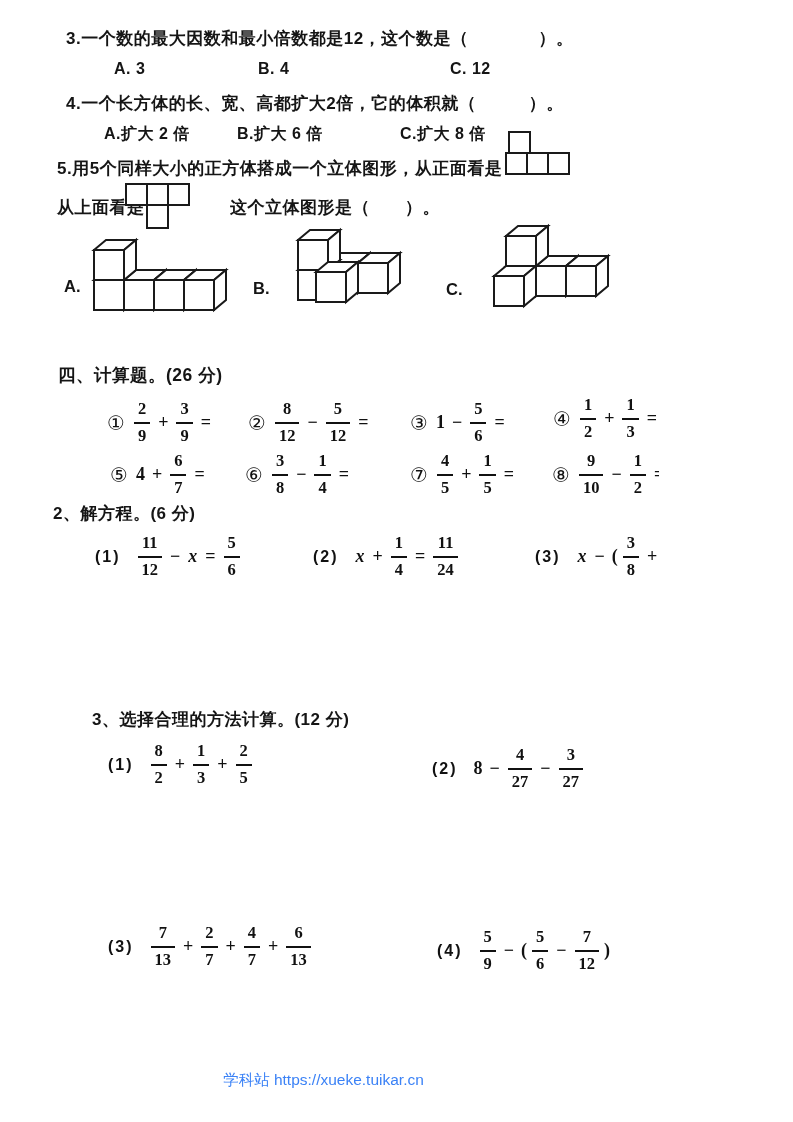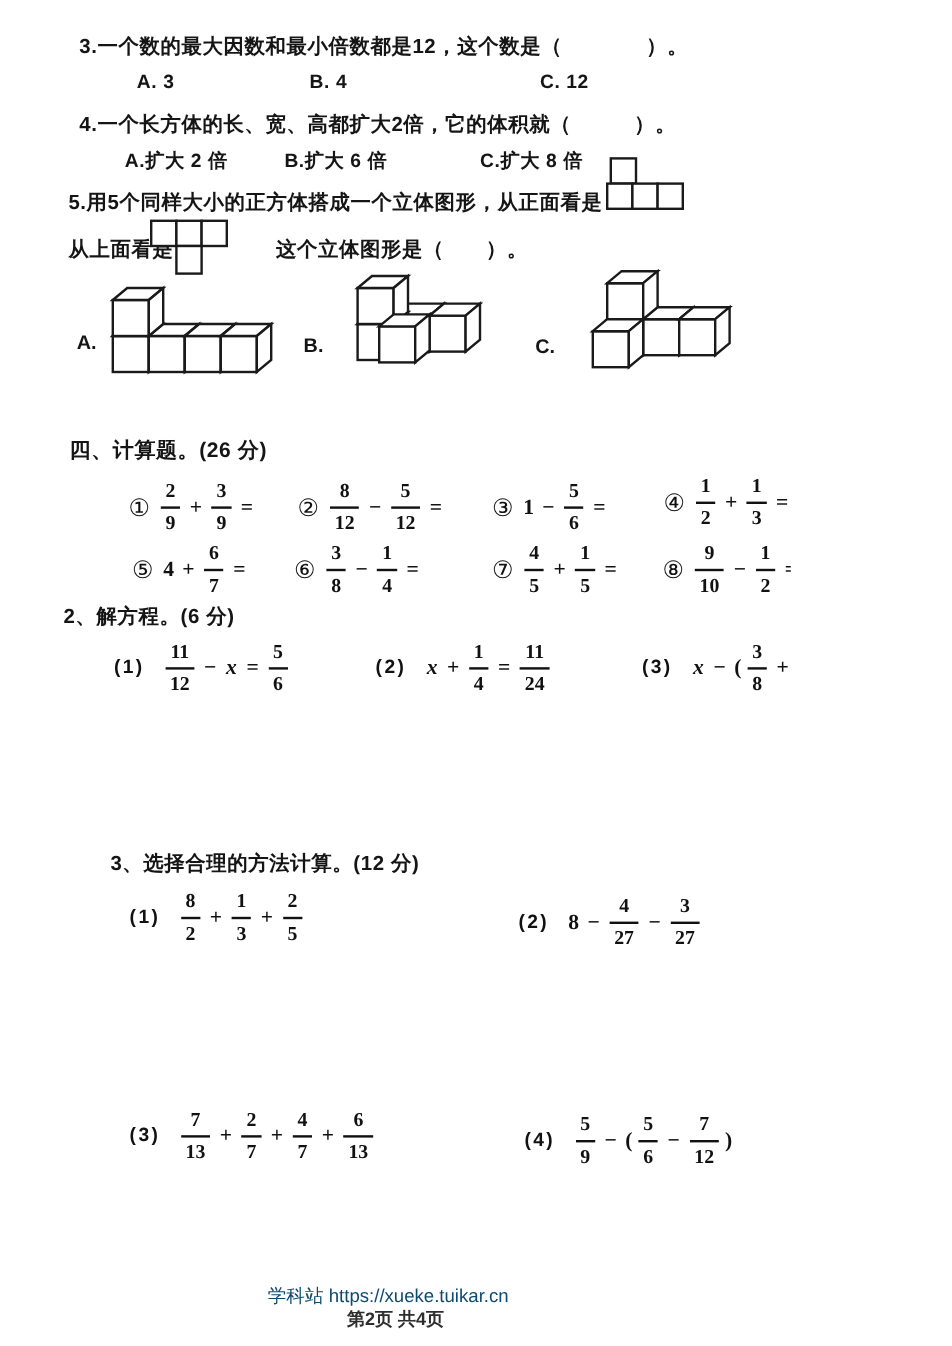--- a/index.html
+++ b/index.html
@@ -15,21 +15,21 @@
   .frac .num{padding:1px 4px 4px;}
   .frac .den{border-top:2px solid #111;padding:4px 4px 1px;}
   .op{margin:0 5px;}
   .pln{margin:0 2px;}
   .var{font-style:italic;margin:0 3px;font-family:"Liberation Serif",serif;}
   .circ{font-family:"DejaVu Sans",sans-serif;font-weight:400;font-size:20px;margin-right:6px;}
   .lbl{font-size:16px;margin-right:14px;letter-spacing:2px;font-family:"Liberation Sans",sans-serif;}
   svg.diagram{position:absolute;}
   svg.diagram *{fill:#ffffff;stroke:#1a1a1a;stroke-width:2;stroke-linejoin:miter;}
   .footer-site{position:absolute;left:0;right:12px;top:1070px;text-align:center;
-               color:#0c4a6e;font-size:15.5px;}
+               color:#3b82f6;font-size:15.5px;}
   .footer-page{position:absolute;left:0;right:0;top:1090px;text-align:center;
                color:#2e2e2e;font-size:15px;font-weight:700;}
 </style>
 </head>
 <body>
 
 <div class="page">
 
   <div class="q" style="left:66px;top:27px;">3.一个数的最大因数和最小倍数都是12，这个数是（　　　　）。</div>
   <div class="opt" style="left:114px;top:60px;">A.  3</div>
@@ -336,15 +336,14 @@
       </span>
       <span class="op">−</span>
       <span class="frac">
         <span class="num">7</span>
         <span class="den">12</span>
       </span>
       <span class="pln">)</span>
     </div>
 
   <div class="footer-site">学科站 https://xueke.tuikar.cn</div>
-  <div class="footer-page">第2页  共4页</div>
 
 </div>
 
 </body></html>

